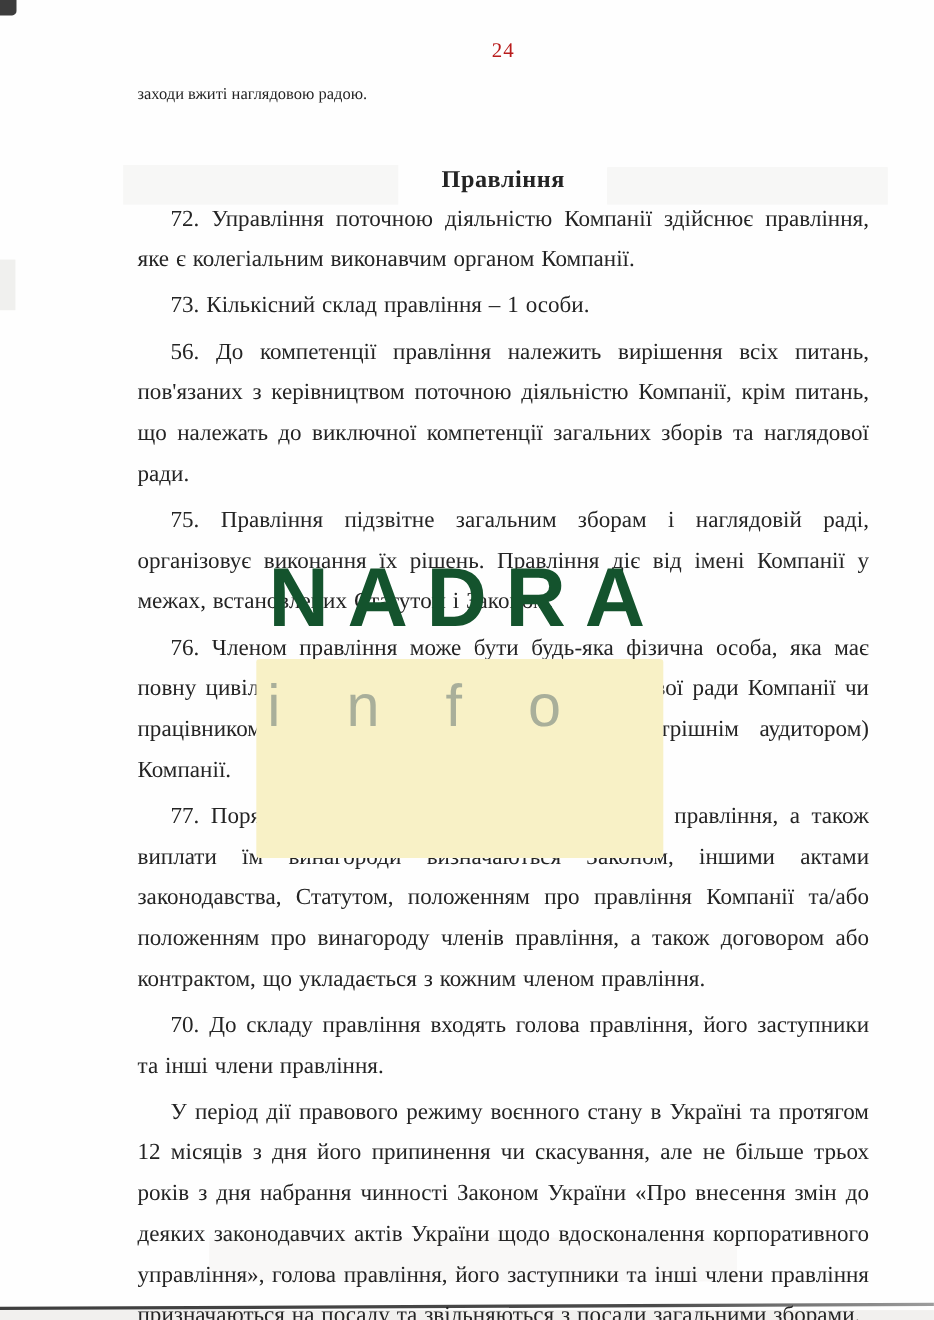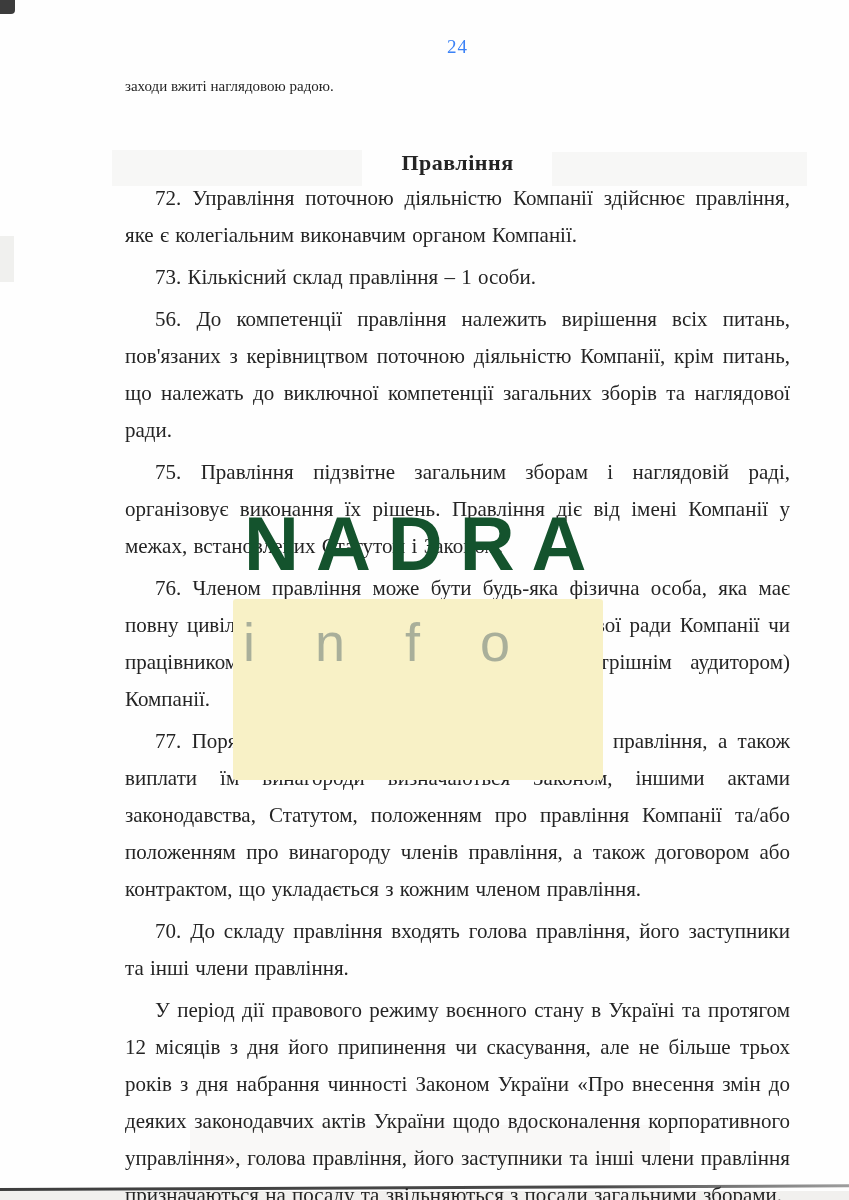--- a/index.html
+++ b/index.html
@@ -32,21 +32,21 @@
   }
   .bottom-strip{
     position:absolute;left:0;top:1191px;width:849px;height:9px;
     background:#f1f0ee;
   }
   
   .text-col{
     position:absolute;left:125px;top:0;width:665px;z-index:1;
   }
   .page-number{
-    margin-top:36px;text-align:center;font-size:19px;color:#3b82f6;
+    margin-top:36px;text-align:center;font-size:19px;color:#b91c1c;
     letter-spacing:1px;
   }
   .intro-line{
     margin:14px 0 0 0;font-size:15px;line-height:28px;
   }
   .doc-heading{
     margin:50px 0 4px 0;text-align:center;
     font-size:22px;font-weight:bold;letter-spacing:.5px;
   }
   .para{

